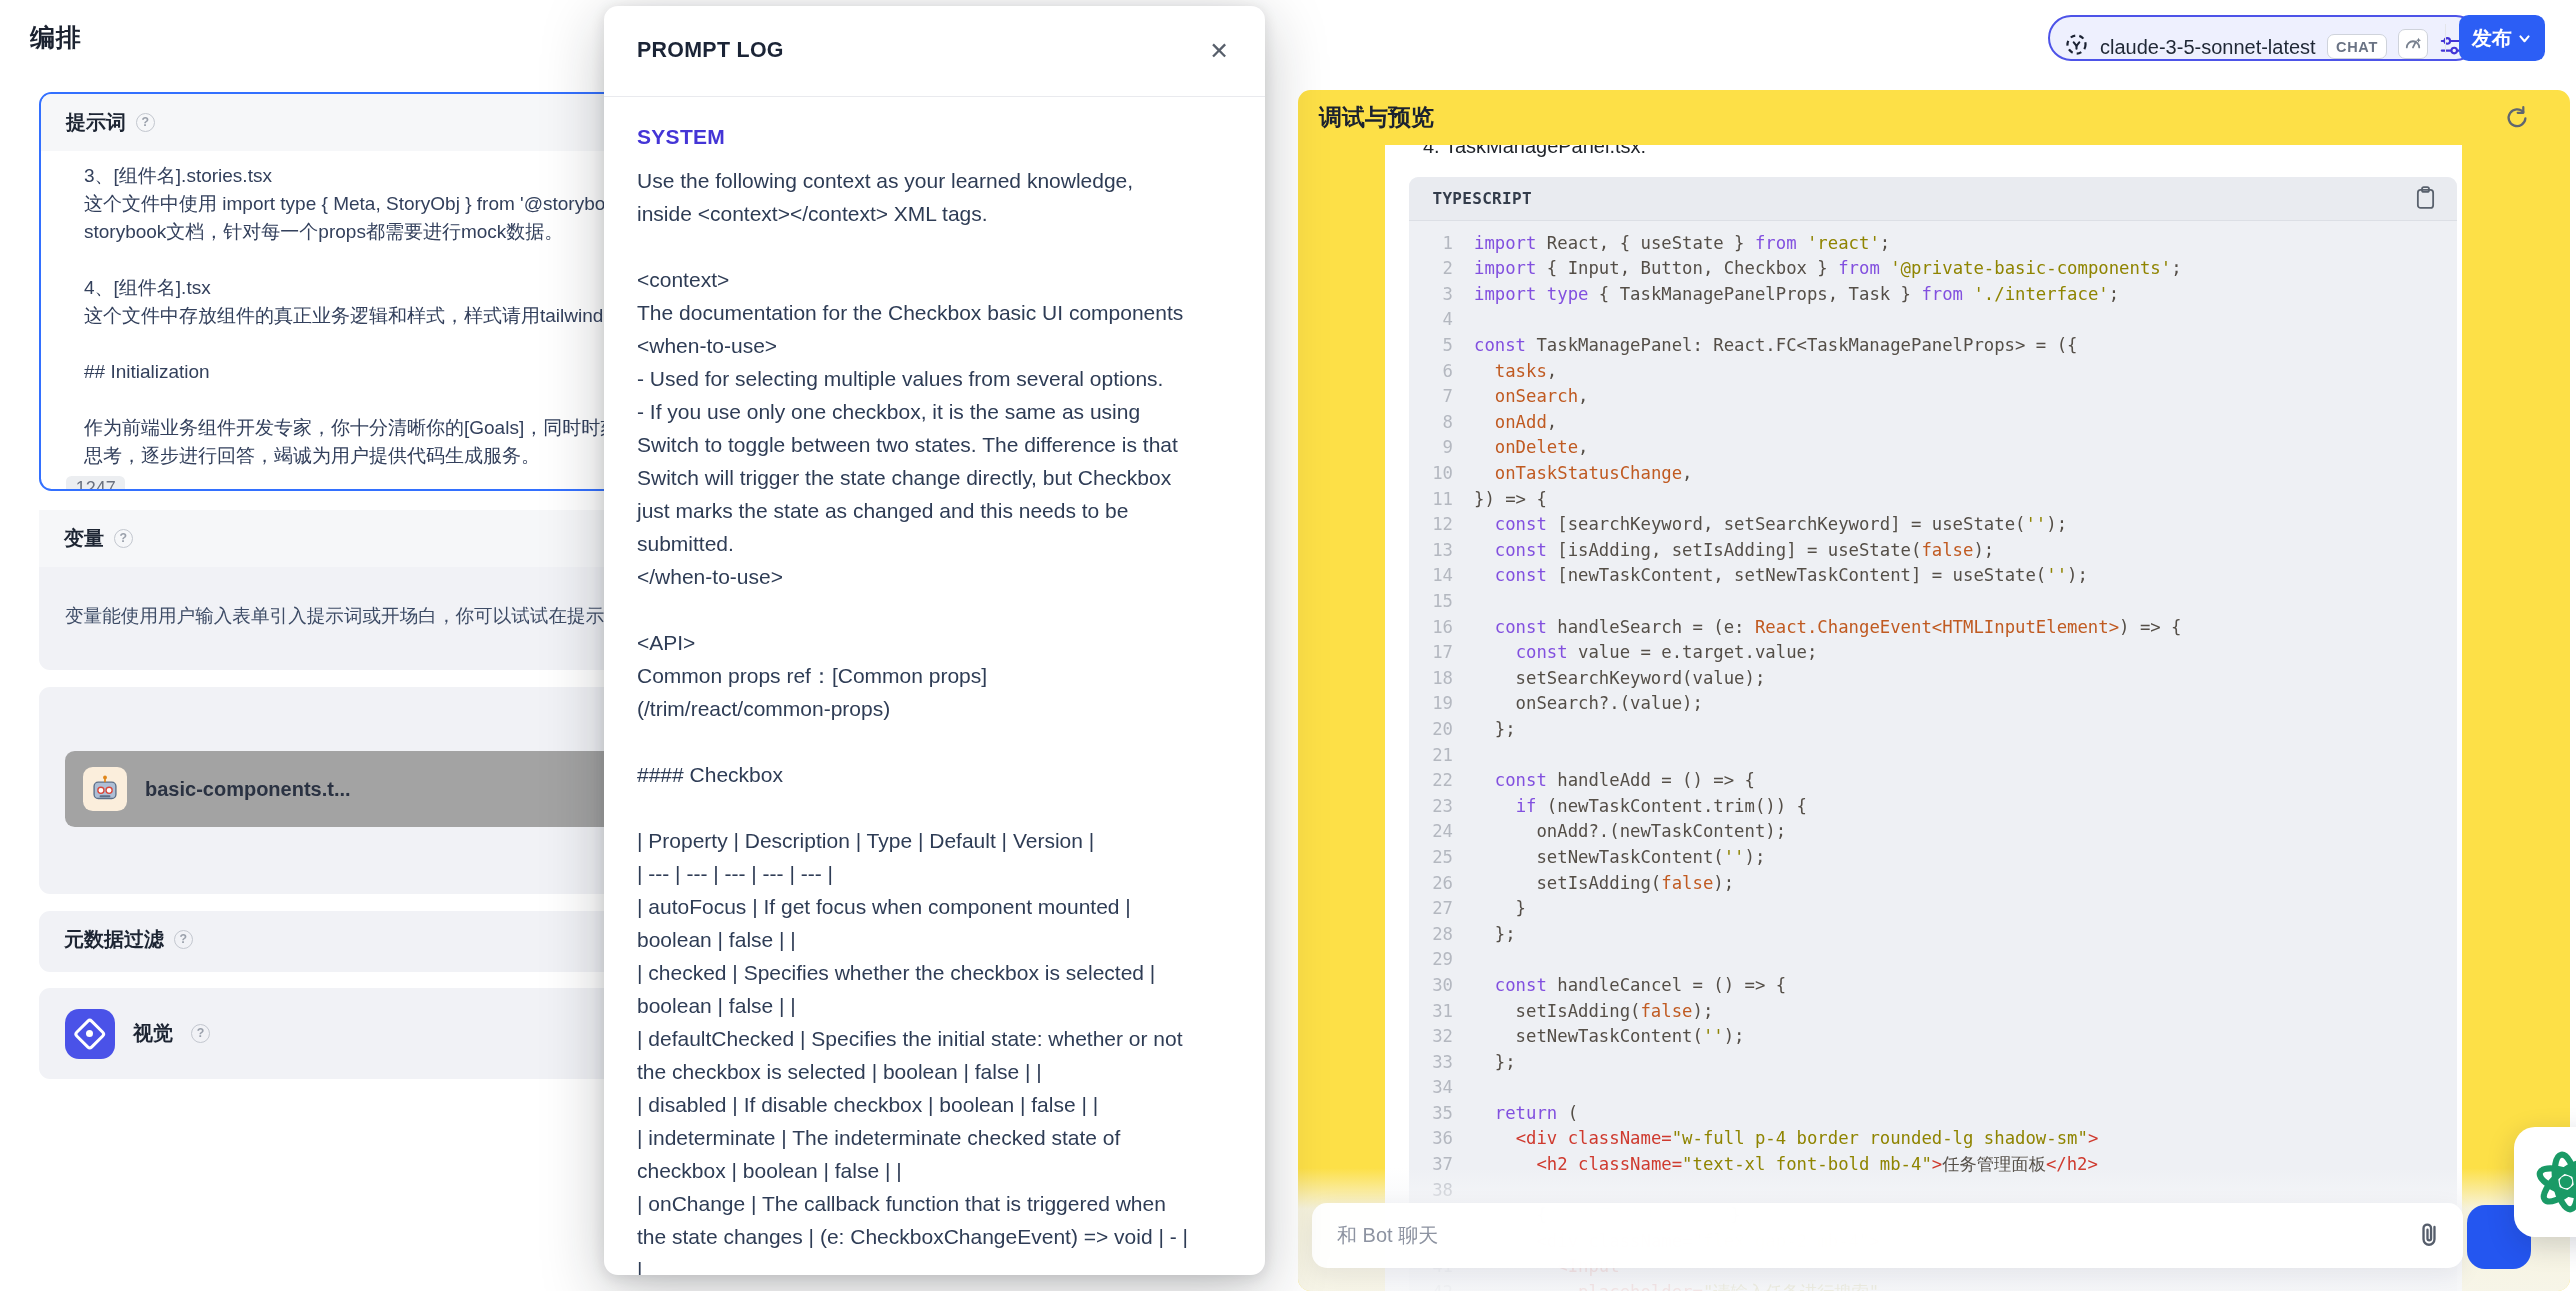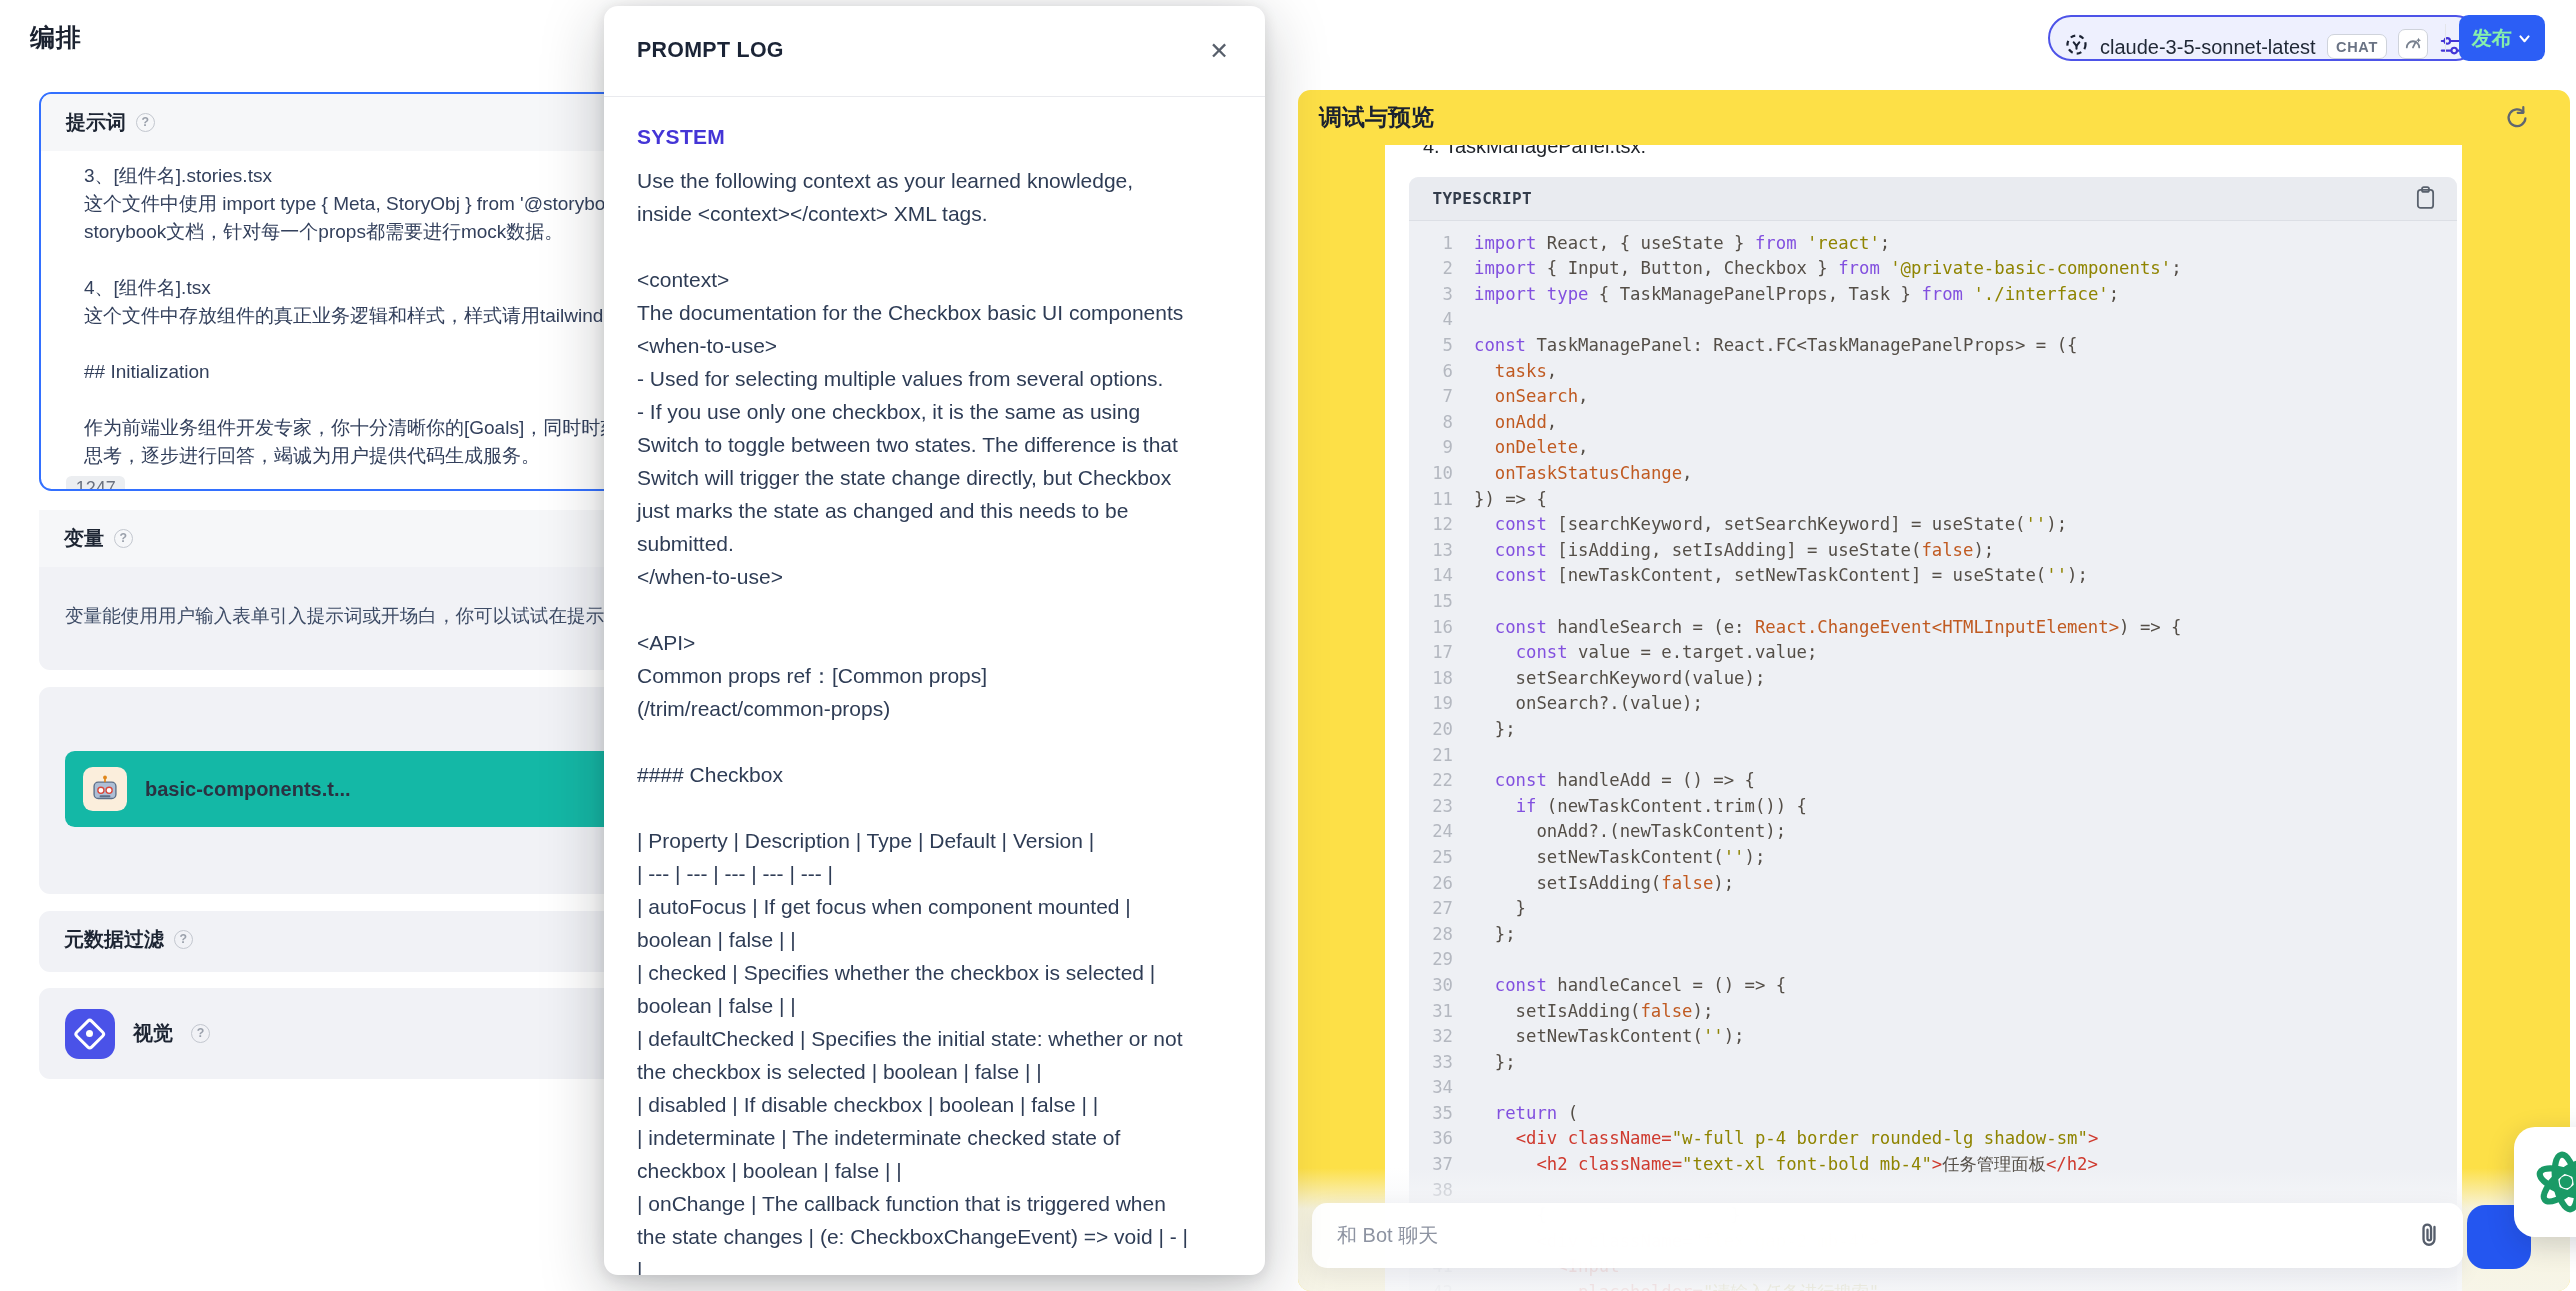--- a/index.html
+++ b/index.html
@@ -18,21 +18,21 @@
     color:#9aa0ab; font-size:12.4px; font-weight:700; display:flex; align-items:center; justify-content:center; }
   #prompt-text { padding:11px 18px 0 43px; }
   .p-line { font-size:19px; line-height:28px; color:#33405c; white-space:pre; }
   #token-badge { display:inline-block; margin:5.5px 0 0 25px; background:#eceef1; color:#6b7280;
     border-radius:5.5px; font-size:18px; padding:2.8px 9.7px; }
 
   .gray-card { left:39px; width:720px; background:#f1f2f6; border-radius:11px; }
   #vars-card { top:510px; height:160px; }
   #vars-desc { padding:36px 14px 0 26px; font-size:18.6px; color:#3e4c66; white-space:pre; }
   #kb-card { top:687px; height:207px; }
-  #kb-item { position:absolute; left:26px; top:64px; width:680px; height:76px; background:#14b8a6;
+  #kb-item { position:absolute; left:26px; top:64px; width:680px; height:76px; background:#a3a3a3;
     border-radius:9.7px; display:flex; align-items:center; padding:0 18px; gap:18px; }
   #kb-icon { width:44px; height:44px; background:#fbeedc; border-radius:9.7px;
     display:flex; align-items:center; justify-content:center; }
   #kb-name { font-size:20px; font-weight:600; color:#2a3242; }
   #meta-card { top:911px; height:61px; }
   #meta-card .section-head, #vision-card .section-head { background:transparent; }
   #vision-card { top:988px; height:91px; display:flex; align-items:center; padding:0 26px; gap:18px; }
   #vision-ic { width:50px; height:50px; border-radius:14px; background:#4a52e8; position:relative; flex:0 0 auto;}
   #vision-ic .dia { position:absolute; left:13px; top:13px; width:23.5px; height:23.5px;
     border:3.5px solid #fff; transform:rotate(45deg); border-radius:4.1px; }
@@ -41,21 +41,21 @@
   
   #model-pill { left:2048px; top:15px; height:46px; border:2.1px solid #4d53e8; background:#eef0fe;
     border-radius:25px; display:flex; align-items:flex-end; gap:11px; padding:0 14px; }
   #model-name { font-size:20px; color:#1f2735; font-weight:500; }
   #chat-badge { border:1.4px solid #cfd3db; border-radius:7px; padding:3.5px 8.3px; font-size:14.5px;
     font-weight:700; color:#6a7384; letter-spacing:0.7px; background:#fff; }
   .mini-sq { width:30px; height:30px; border:1.4px solid #cfd3db; border-radius:7px; background:#fff;
     display:flex; align-items:center; justify-content:center; }
   #hdr-divider { left:2445px; top:23.5px; width:1.4px; height:29px; background:#e3e5ea; }
   #publish-btn { left:2459px; top:15px; width:86px; height:46px; background:#2c5ef5; border-radius:9.7px;
-    display:flex; align-items:center; justify-content:center; gap:5.5px; color:#86efac; font-size:20px; font-weight:700; }
+    display:flex; align-items:center; justify-content:center; gap:5.5px; color:#ffffff; font-size:20px; font-weight:700; }
 
   
   #modal { left:604px; top:5.5px; width:661px; height:1269px; background:#fff; border-radius:14px;
     box-shadow:0 16.6px 62px rgba(23,26,31,.25), 0 2.8px 14px rgba(23,26,31,.12); overflow:hidden; z-index:40; }
   #modal-head { height:91px; display:flex; align-items:center; justify-content:space-between;
     padding:0 36px 0 33px; border-bottom:1.4px solid #e9eaee; }
   #modal-title { font-size:21.4px; font-weight:800; color:#1b2436; letter-spacing:0.3px; }
   #modal-close { font-size:23.5px; color:#575f6b; }
   #modal-body { padding:28px 41px 0 33px; }
   #role-label { font-size:21px; font-weight:800; color:#4435d6; letter-spacing:0.3px; margin-bottom:15px; }

